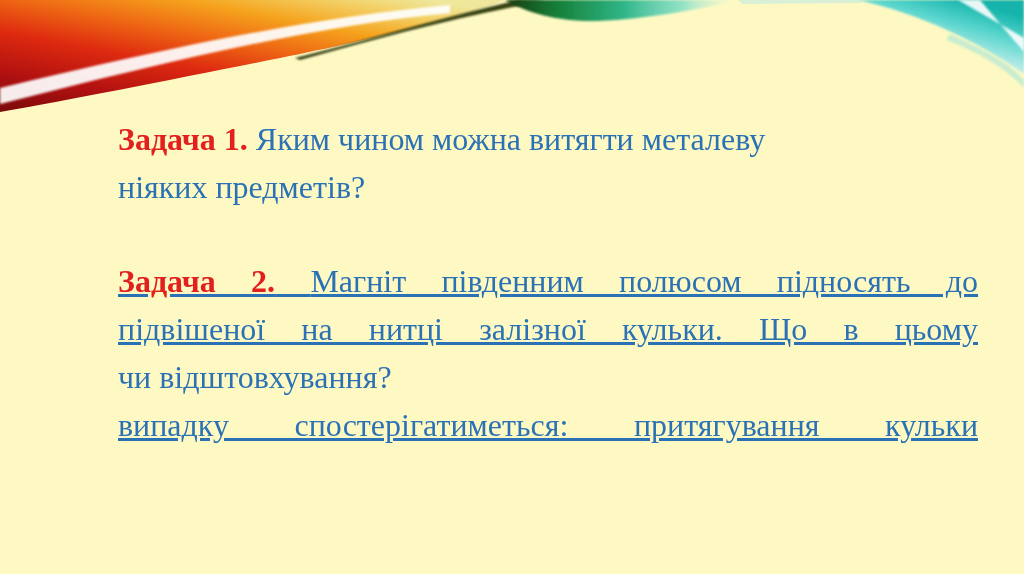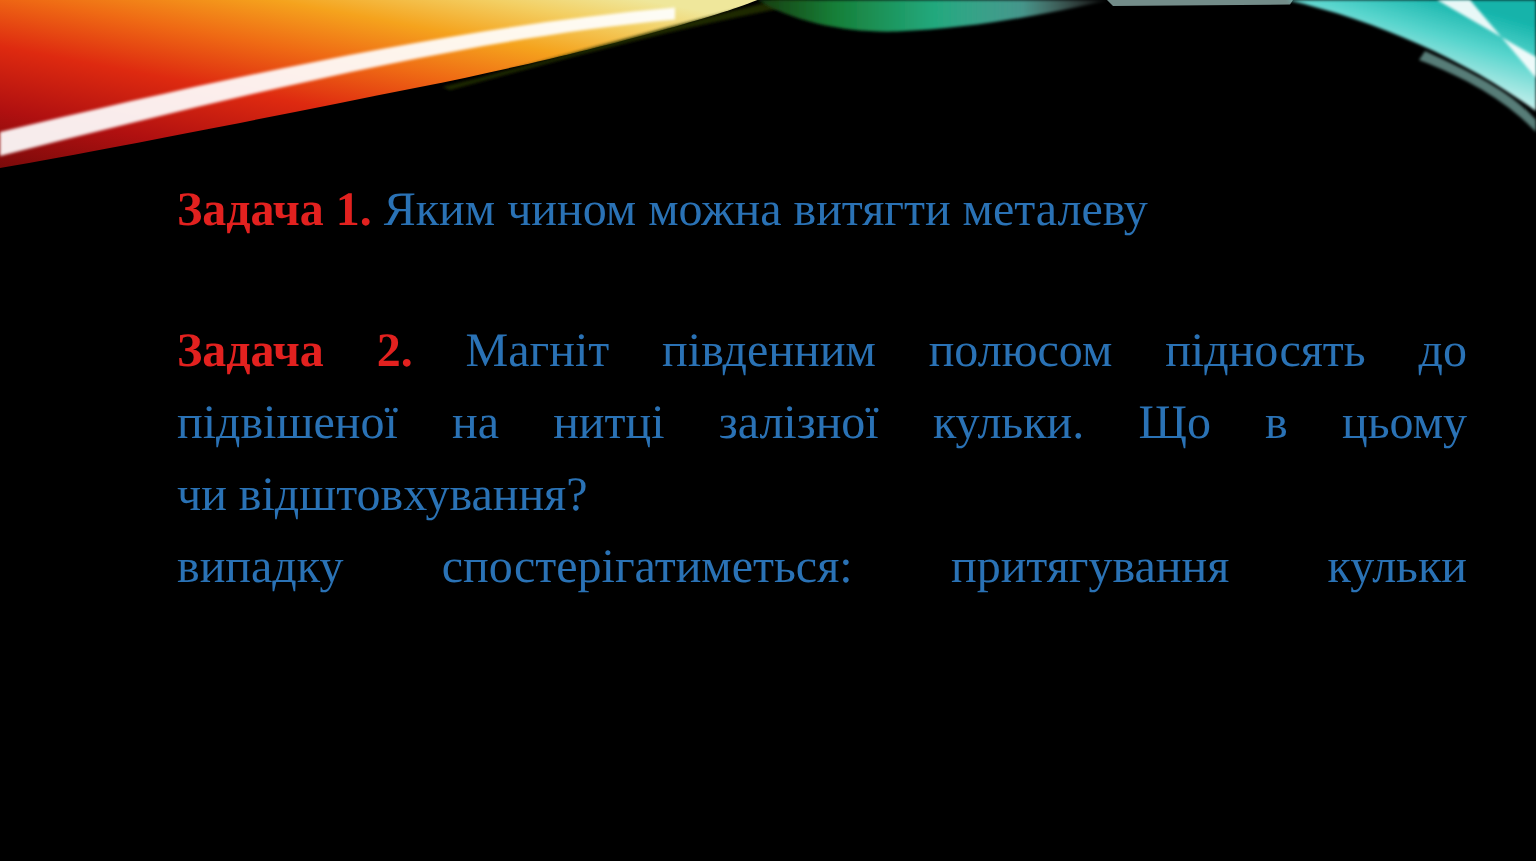--- a/index.html
+++ b/index.html
@@ -4,21 +4,21 @@
 <style>
   html, body {
     margin: 0;
     padding: 0;
     background: #ffffff;
   }
   .slide {
     position: relative;
     width: 1024px;
     height: 574px;
-    background: #000000;
+    background: #fef9c3;
     overflow: hidden;
     font-family: "Liberation Serif", "DejaVu Serif", serif;
   }
   .wave {
     position: absolute;
     top: 0;
     left: 0;
     display: block;
   }
   .content {
@@ -33,20 +33,21 @@
   }
   .line {
     line-height: 48px;
     white-space: nowrap;
   }
   .p2 { margin-top: 46px; }
   .just {
     white-space: normal;
     text-align: justify;
     text-align-last: justify;
+    text-decoration: underline;
   }
   .label {
     color: #e2211f;
     font-weight: bold;
   }
 </style>
 </head>
 <body>
 
 <div class="slide">
@@ -87,20 +88,21 @@
     <path d="M738 0 L862 0 L860 3 L742 4 Z" fill="#bfe9e4" opacity="0.6"></path>
     <path d="M858 0 L1024 0 L1024 74 C 980 42 920 14 858 0 Z" fill="url(#gWisp)" filter="url(#soft)"></path>
     <path d="M958 0 L980 0 L1024 52 L1024 38 Z" fill="#ffffff" opacity="0.9" filter="url(#soft)"></path>
     <path d="M950 34 C 985 50 1008 62 1024 80 L 1024 88 C 1005 68 978 52 946 40 Z" fill="#9fe3da" opacity="0.55" filter="url(#soft)"></path>
   </svg>
 
   <div class="content">
 
     <div class="problem p1">
       <div class="line"><span class="label">Задача 1.</span> <span>Яким чином можна витягти металеву</span></div>
+      <div class="line"><span>ніяких предметів?</span></div>
     </div>
 
     <div class="problem p2">
       <div class="line just"><span class="label">Задача 2.</span> <span>Магніт південним полюсом підносять до</span></div>
       <div class="line just"><span>підвішеної на нитці залізної кульки. Що в цьому</span></div>
       <div class="line"><span>чи відштовхування?</span></div>
       <div class="line just"><span>випадку спостерігатиметься: притягування кульки</span></div>
     </div>
 
   </div>

